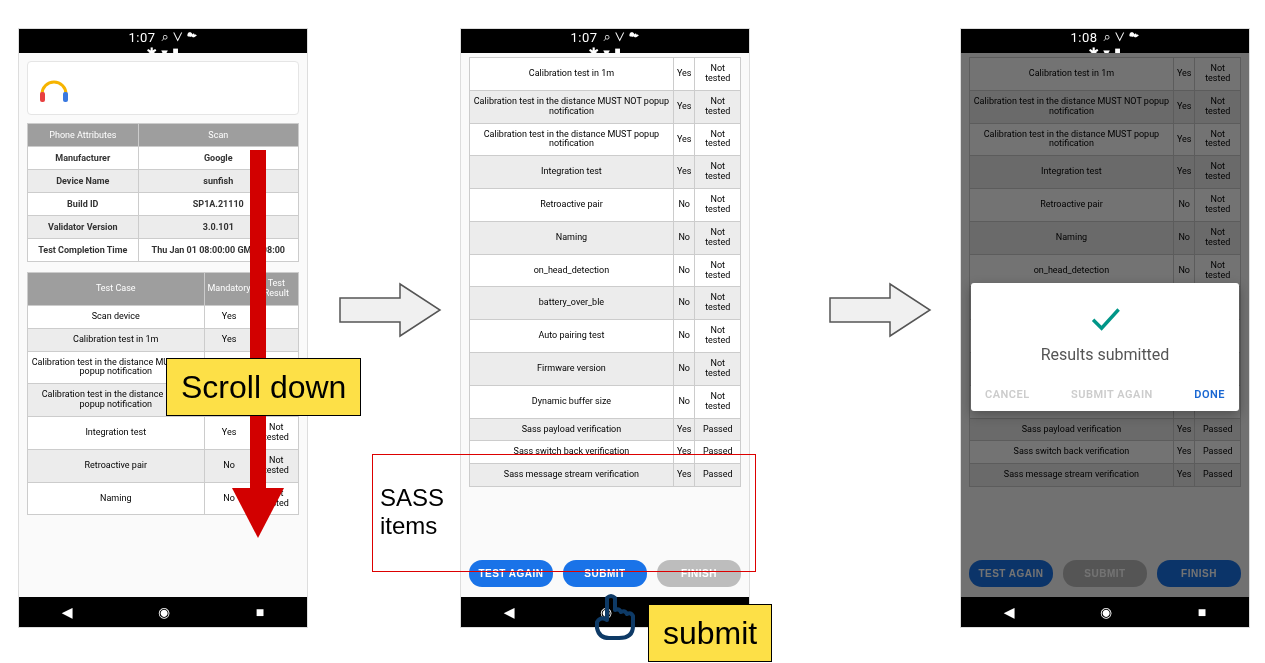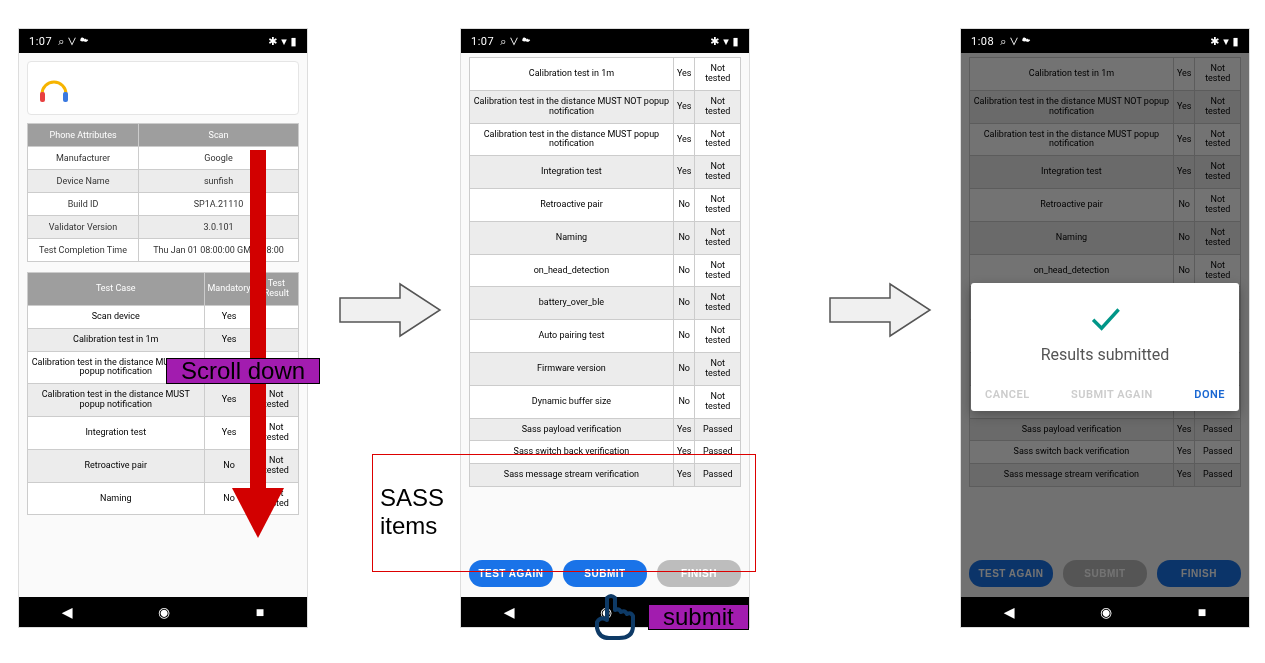--- a/index.html
+++ b/index.html
@@ -24,22 +24,23 @@
     font-size: 10px;
   }
   .statusbar {
     height: 24px;
     background: #000;
     color: #fff;
     display: flex;
     align-items: center;
     justify-content: space-between;
     padding: 0 10px;
-    font-size: 11px;
+    font-size: 13px;
     letter-spacing: 0.5px;
+    flex-direction: column;
   }
   .statusbar .left, .statusbar .right { display: flex; align-items: center; gap: 6px; }
   .navbar {
     height: 30px;
     background: #000;
     display: flex;
     align-items: center;
     justify-content: space-around;
   }
   .navbar span { color: #fff; font-size: 14px; }
@@ -64,20 +65,21 @@
     width: calc(100% - 16px);
     margin: 4px 8px 10px 8px;
     border-collapse: collapse;
     font-size: 9px;
     padding-left: 23px;
   }
   table.attr th, table.attr td {
     border: 1px solid #ccc;
     padding: 6px 4px;
     text-align: center;
+    font-weight: bold;
   }
   table.attr th { background: #9e9e9e; color: #fff; font-weight: 400; }
   table.attr td { background: #fff; color: #333; }
   table.attr tr:nth-child(even) td { background: #ececec; }
   table.attr tr:first-child td { background: #ececec; }
   table.attr tr:nth-child(odd) td { background: #fff; }
   table.attr thead th { background: #9e9e9e; }
 
   table.cases {
     width: calc(100% - 16px);
@@ -134,25 +136,25 @@
   .dialog .check svg { width: 34px; height: 34px; }
   .dialog .msg { text-align: center; color: #555; font-size: 16px; margin-bottom: 24px; }
   .dialog .dlgbtns { display: flex; justify-content: space-between; gap: 8px; }
   .dialog .dlgbtns span { font-size: 11px; font-weight: 600; letter-spacing: 0.5px; cursor: pointer; }
   .dlgbtns .disabled { color: #ccc; }
   .dlgbtns .done { color: #1967d2; }
 
   
   .annot-box {
     position: absolute;
-    background: #a21caf;
+    background: #fde047;
     border: 1px solid #000;
     font-family: Arial, sans-serif;
-    font-size: 24px;
-    padding: 0 14px;
+    font-size: 32px;
+    padding: 12px 14px;
     line-height: 1;
   }
   .red-arrow { position: absolute; }
   .step-arrow { position: absolute; }
   .sass-box {
     position: absolute;
     border: 1px solid #d00;
   }
   .hand { position: absolute; }
 

